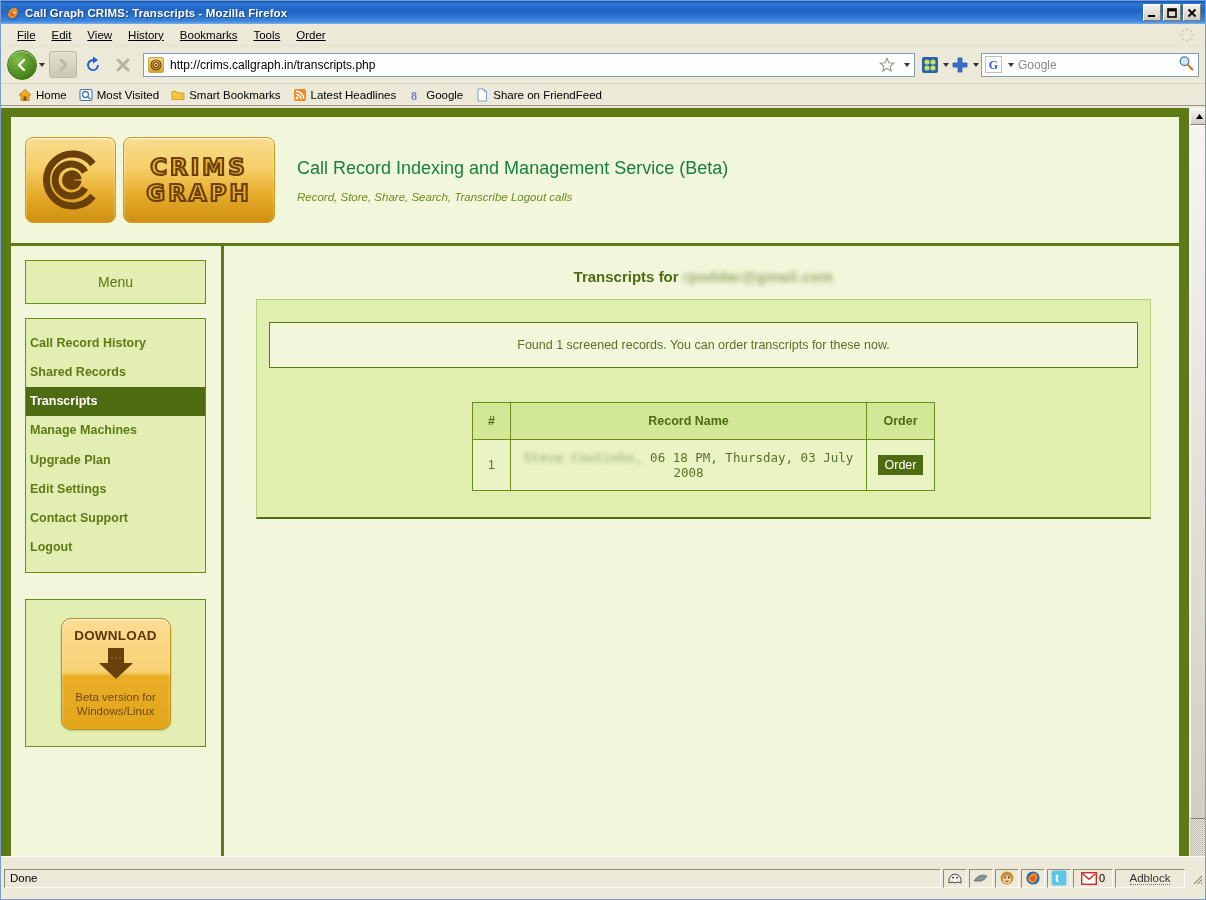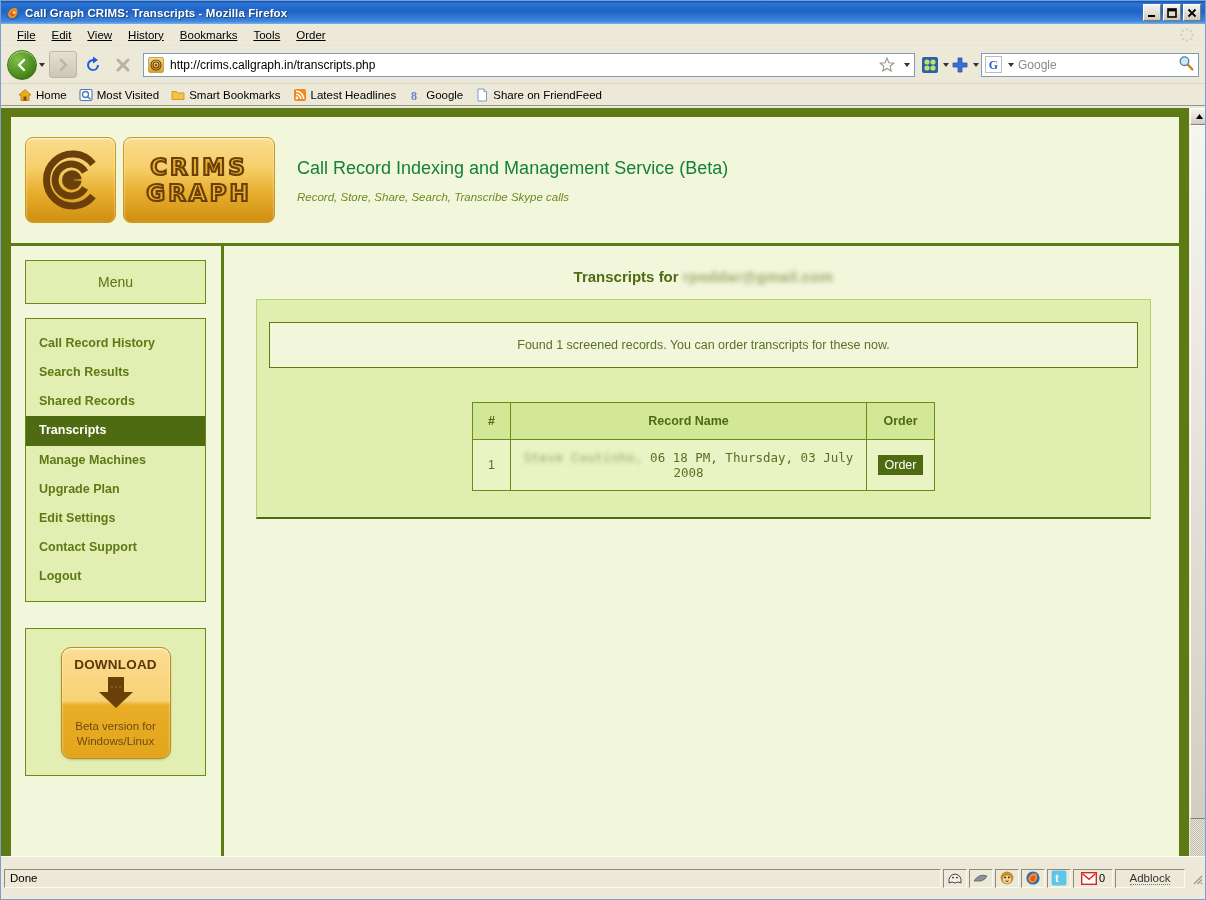--- a/index.html
+++ b/index.html
@@ -213,21 +213,21 @@
     display: flex; align-items: center; justify-content: center;
     font-size: 14px; color: #5a7512; font-weight: normal;
     margin-bottom: 14px;
   }
   .menu-list-box {
     width: 181px; border: 1px solid #6c8a18;
     background: #e2eeb2; padding: 10px 0;
   }
   .menu-link {
     display: block; font-size: 12.5px; font-weight: bold;
-    color: #5d7a14; padding: 8px 0 8px 13px; line-height: 1.05;
+    color: #5d7a14; padding: 8px 0 8px 4px; line-height: 1.05;
     text-decoration: none; cursor: pointer;
   }
   .menu-link.active {
     background: #4e6b12; color: #ffffff;
   }
   .download-box {
     width: 181px; margin-top: 26px;
     border: 1px solid #6c8a18; background: #e2eeb2;
     padding: 18px 0 16px 0;
     display: flex; justify-content: center;
@@ -559,31 +559,30 @@
                 </g>
                 <circle cx="36" cy="36" r="3.4" fill="#6b3f09"></circle>
               </svg>
             </div>
             <div class="logo-word">
               <span style="font-family:'DejaVu Sans',sans-serif;font-size:23px;font-weight:bold;letter-spacing:3px;color:#e8ae2d;-webkit-text-stroke:2.2px #6b3f09;line-height:1.05;">CRIMS</span>
               <span style="font-family:'DejaVu Sans',sans-serif;font-size:23px;font-weight:bold;letter-spacing:3px;color:#e8ae2d;-webkit-text-stroke:2.2px #6b3f09;line-height:1.05;margin-top:2px;">GRAPH</span>
             </div>
             <div class="hdr-text">
               <div class="hdr-sub">Call Record Indexing and Management Service (Beta)</div>
-              <div class="hdr-tag">Record, Store, Share, Search, Transcribe Skype calls</div>
+              <div class="hdr-tag">Record, Store, Share, Search, Transcribe Logout calls</div>
             </div>
           </div>
 
           <div class="site-body">
 
             <div class="sidebar">
               <div class="menu-title-box">Menu</div>
               <div class="menu-list-box">
                 <a class="menu-link">Call Record History</a>
-                <a class="menu-link">Search Results</a>
                 <a class="menu-link">Shared Records</a>
                 <a class="menu-link active">Transcripts</a>
                 <a class="menu-link">Manage Machines</a>
                 <a class="menu-link">Upgrade Plan</a>
                 <a class="menu-link">Edit Settings</a>
                 <a class="menu-link">Contact Support</a>
                 <a class="menu-link">Logout</a>
               </div>
               <div class="download-box">
                 <div class="dl-btn">

